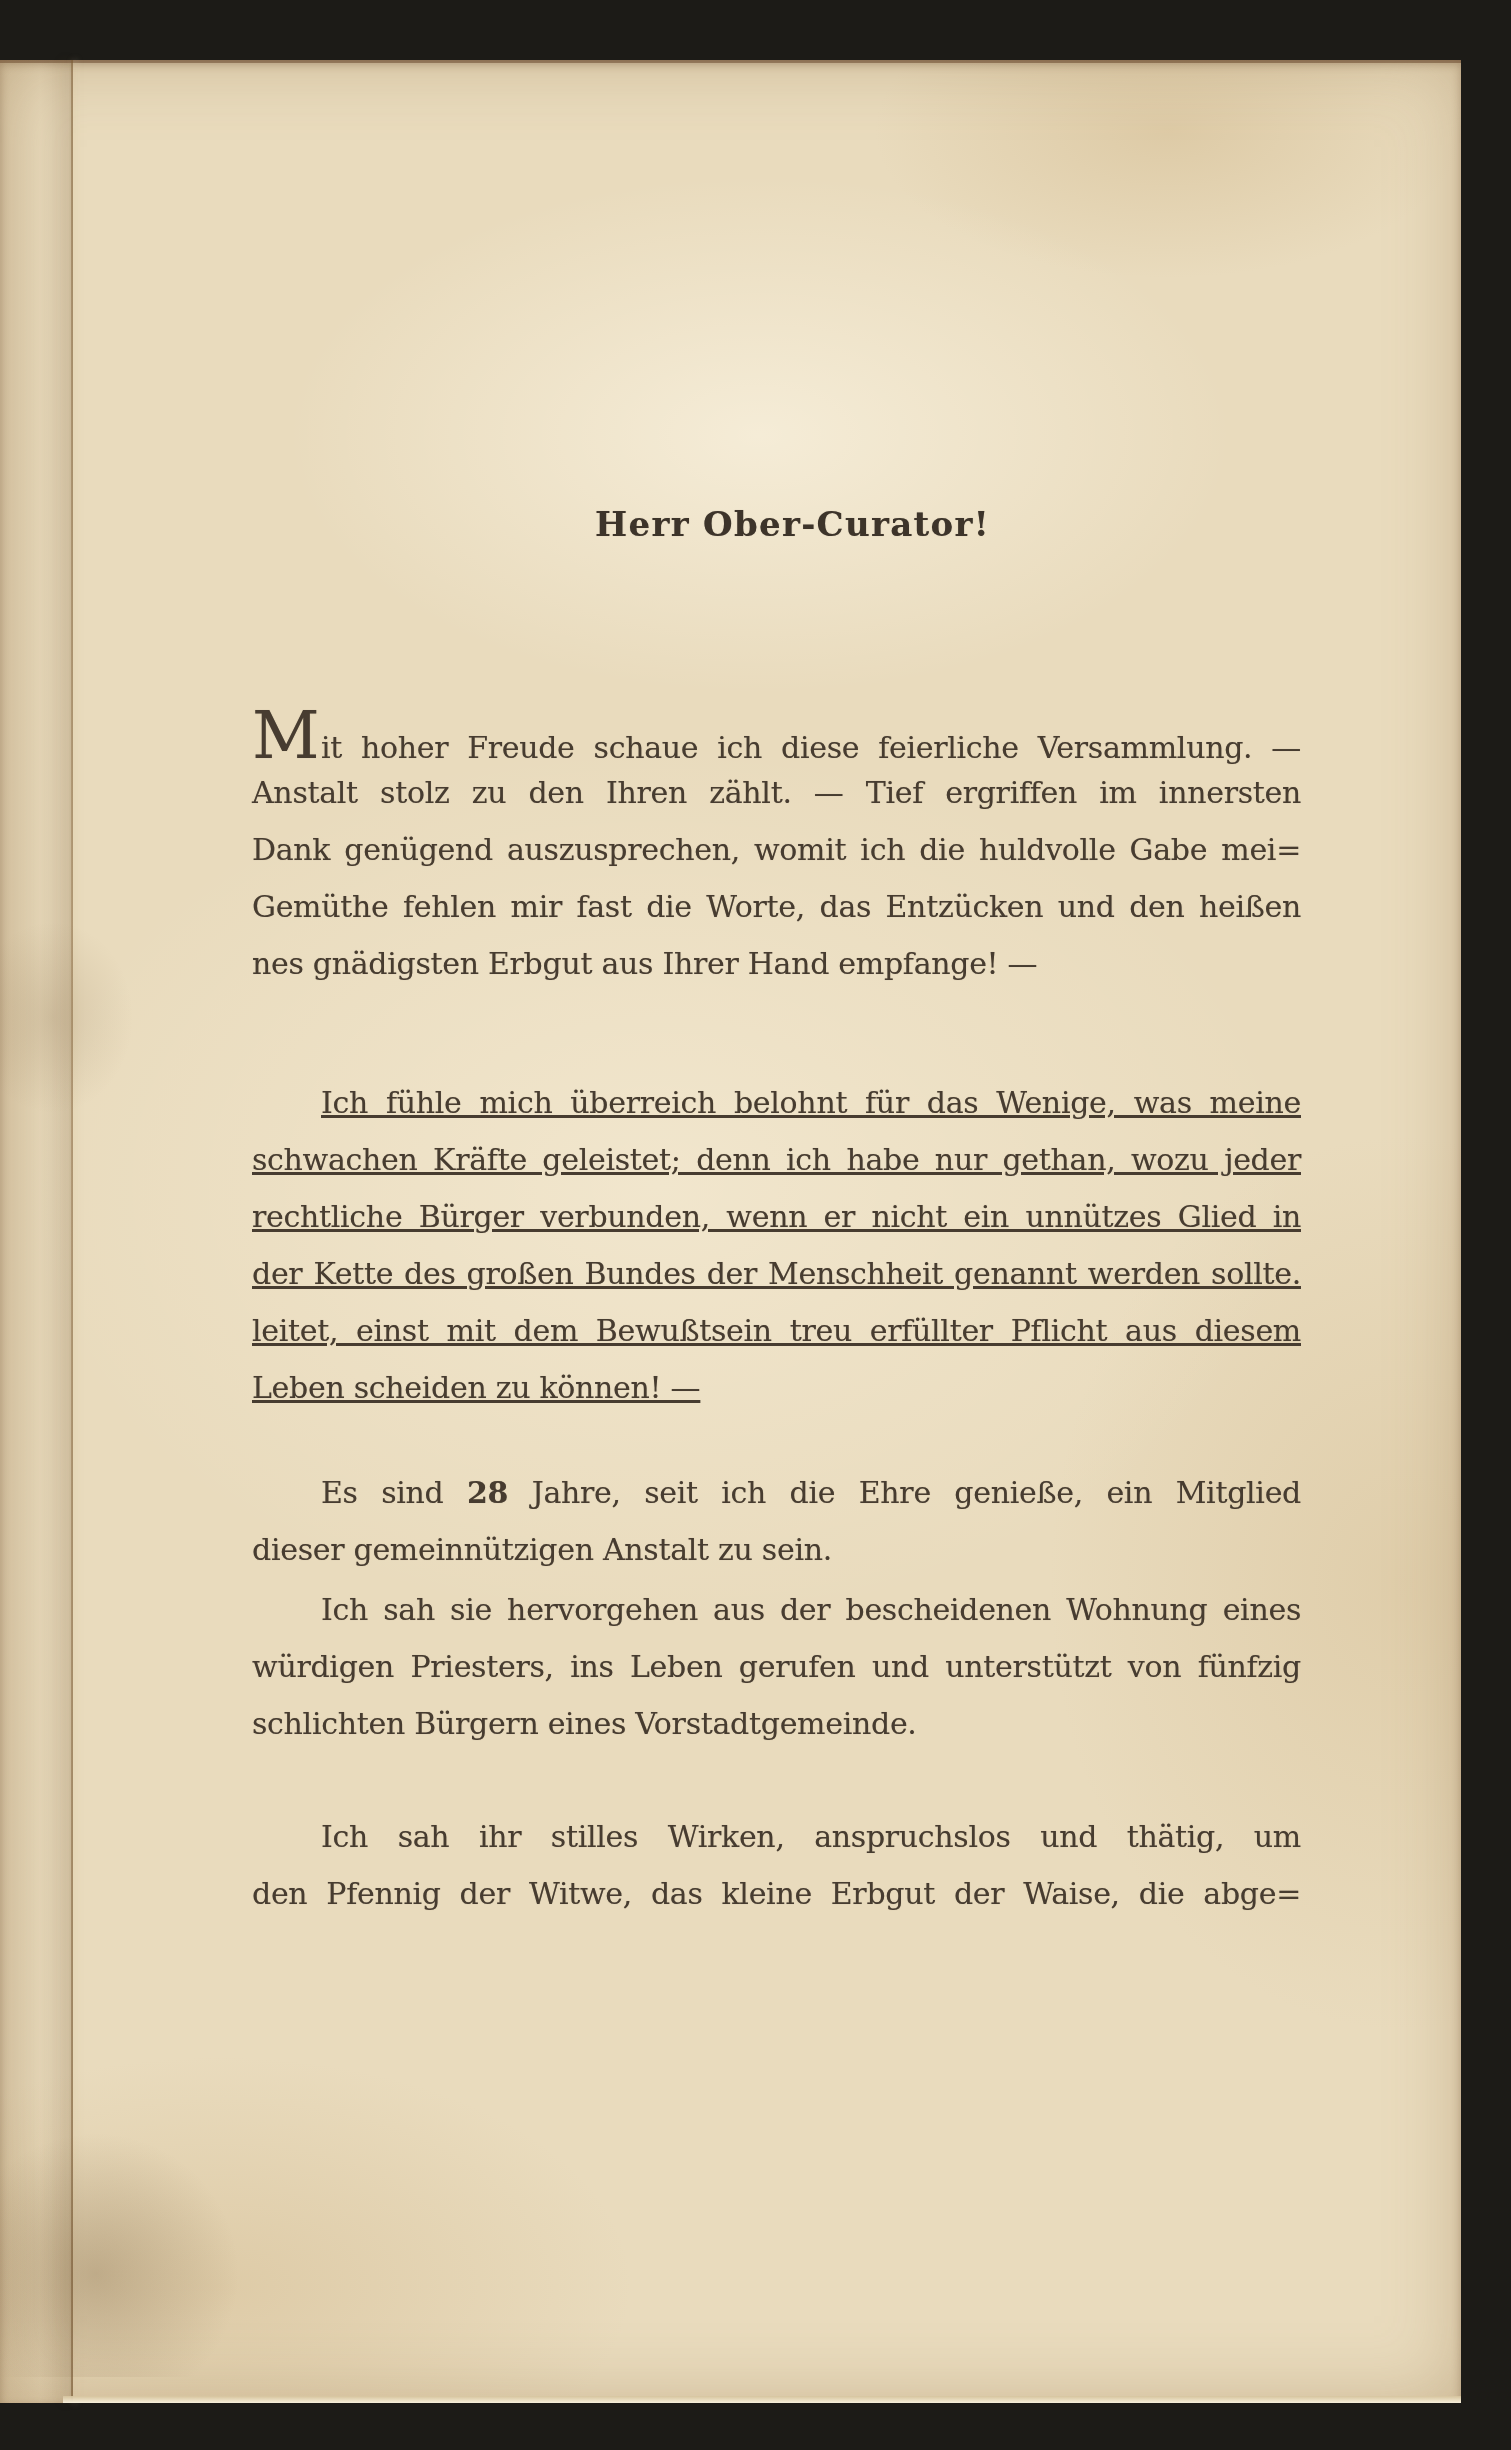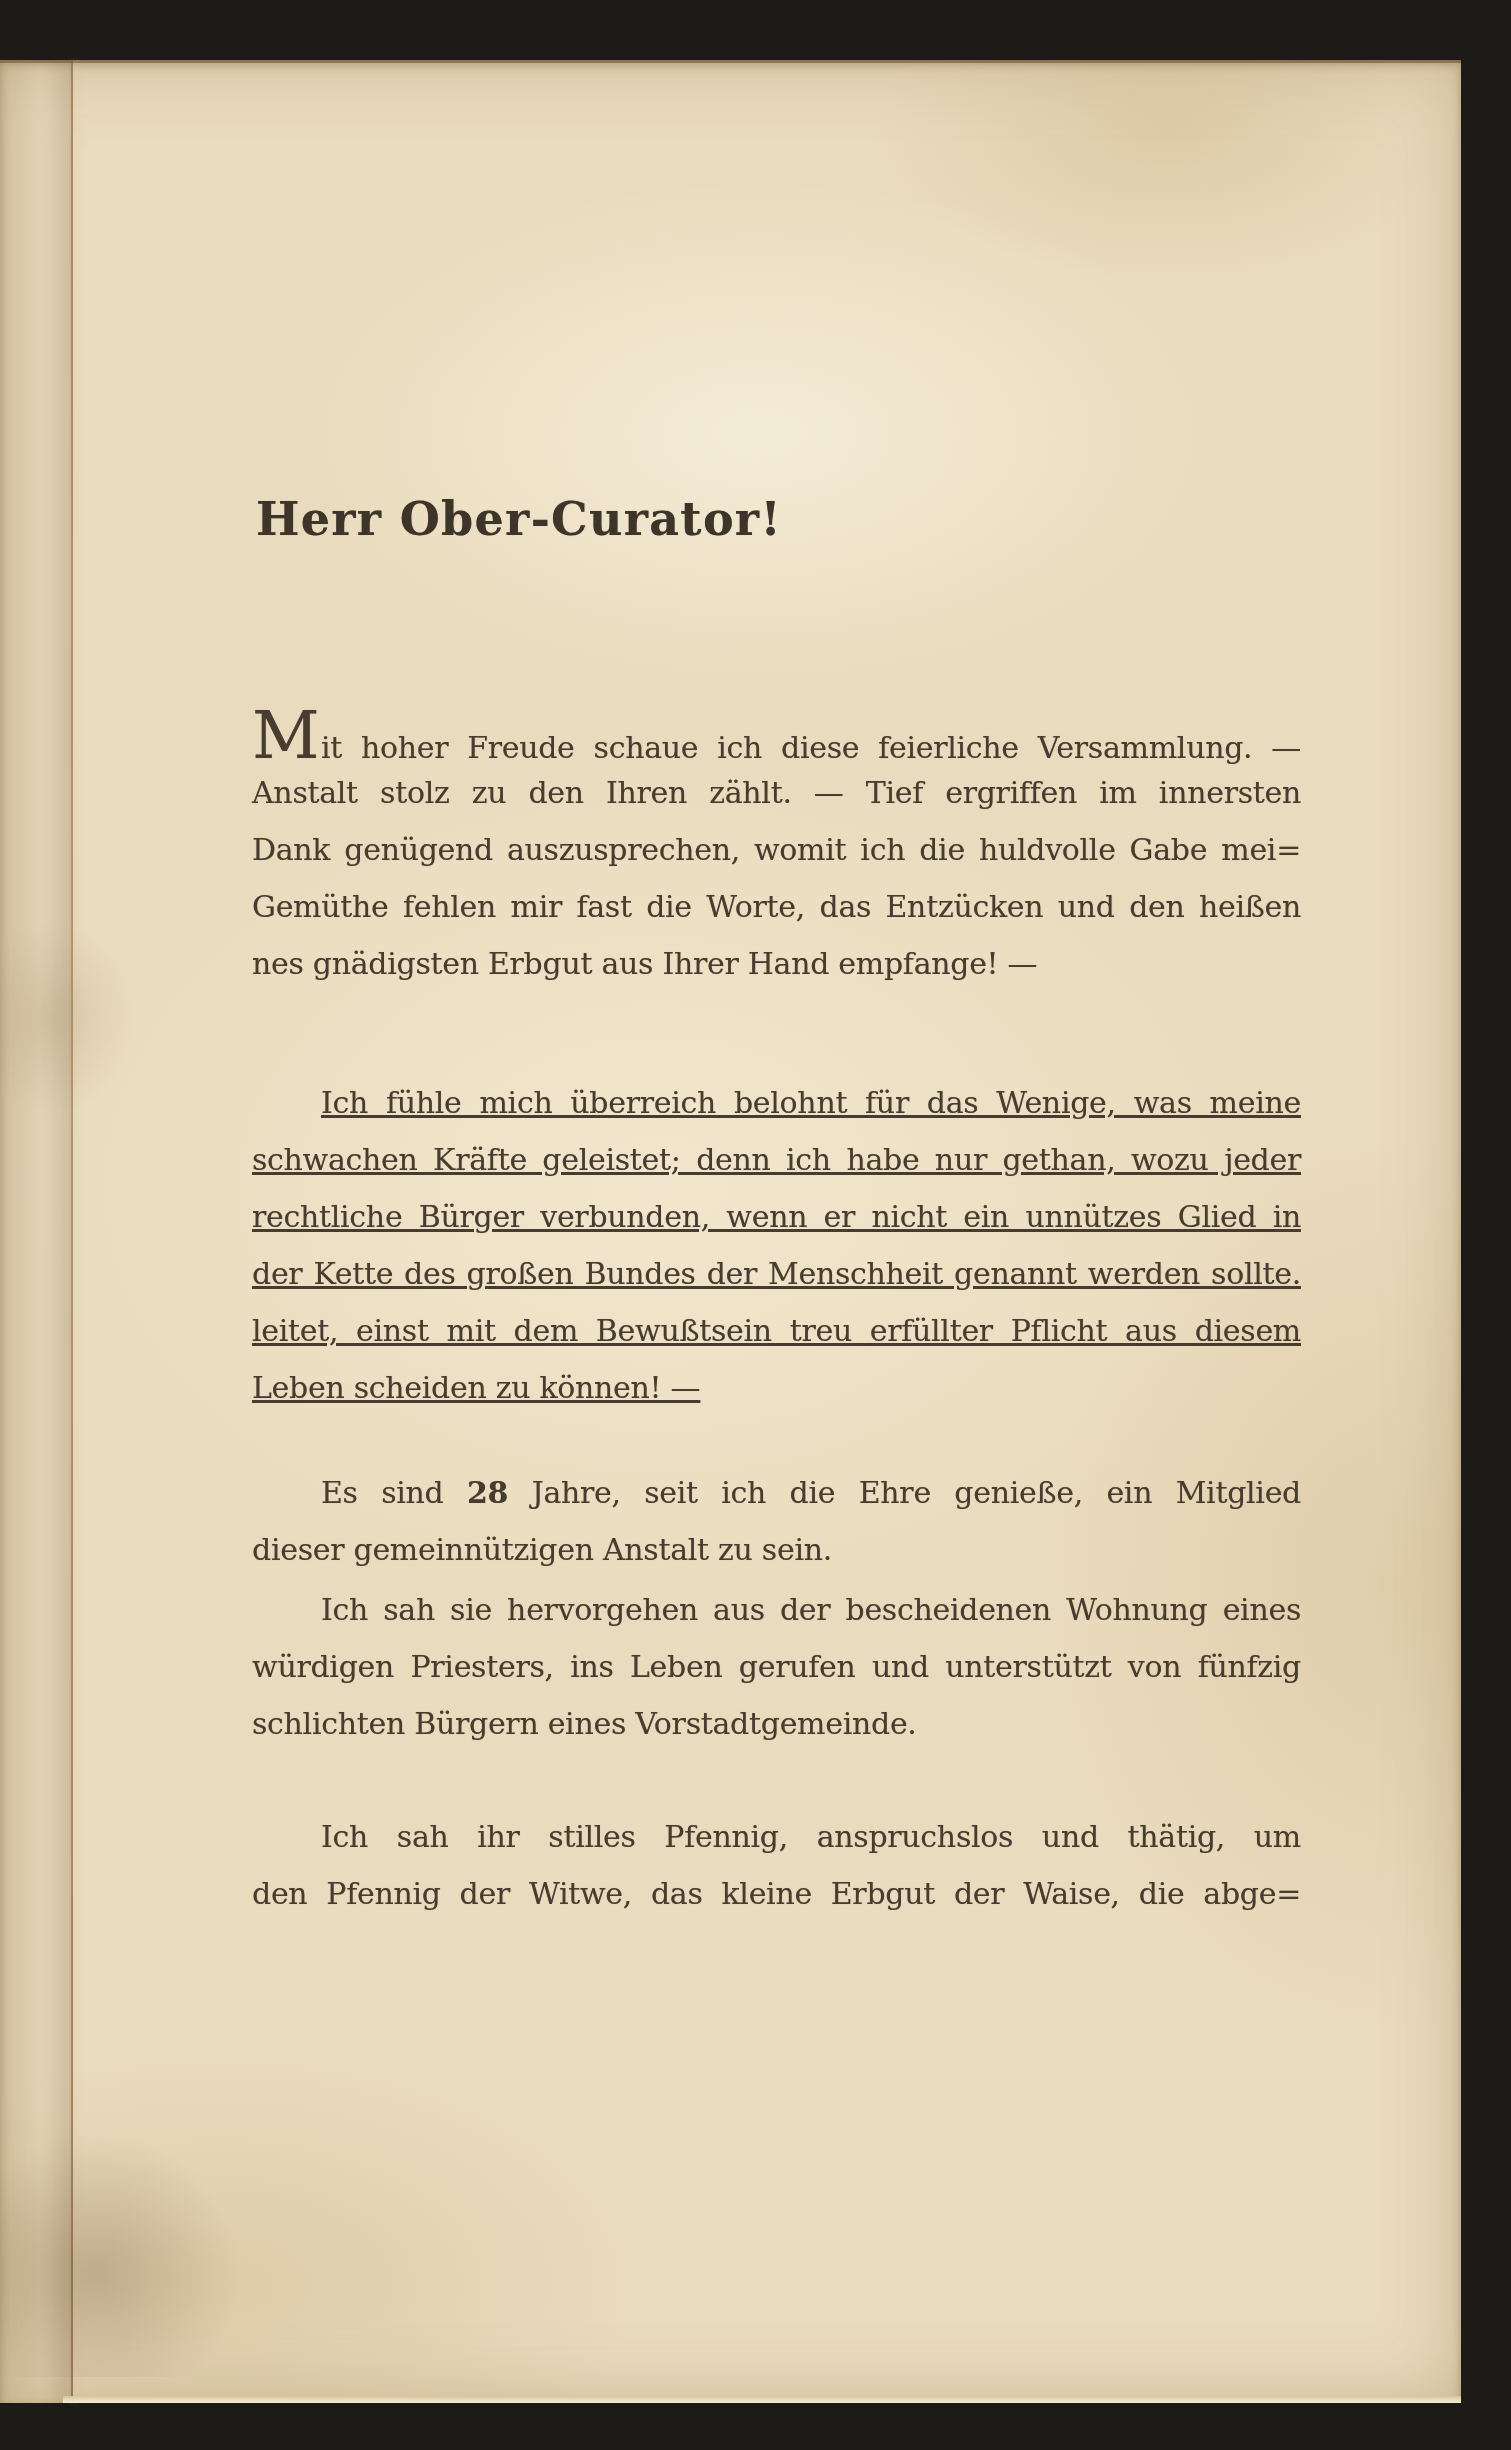--- a/index.html
+++ b/index.html
@@ -50,22 +50,23 @@
     position:absolute; left:0; top:820px; width:210px; height:275px;
     background:radial-gradient(ellipse 55% 50% at 25% 50%, rgba(120,92,56,0.16), transparent 70%);
   }
   
   .edge-bottom {
     position:absolute; left:63px; right:0; bottom:0; height:6.6px;
     background:linear-gradient(rgba(214,196,157,0.9), #f6efdb);
   }
   
   .heading {
-    position:absolute; left:252px; width:1049px; top:428px; margin:4px;
-    font-size:46px; font-weight:bold; letter-spacing:1.3px;
+    position:absolute; left:252px; width:1049px; top:428px; margin:16px;
+    text-align:center;
+    font-size:34px; font-weight:bold; letter-spacing:1.3px;
     color:#3d342a;
     text-shadow:0 0 0.7px rgba(61,52,42,0.45);
   }
   .textblock { position:absolute; left:0; top:0; width:100%; height:100%; }
   .para {
     position:absolute; left:252px; width:1049px;
     font-size:30px; letter-spacing:-0.3px;
     color:#473c30;
     text-shadow:0 0 0.7px rgba(71,60,48,0.40);
   }
@@ -115,19 +116,19 @@
         <div class="para p3 indent">
           <div class="line j">Es sind <strong>28</strong> Jahre, seit ich die Ehre genieße, ein Mitglied</div>
           <div class="line">dieser gemeinnützigen Anstalt zu sein.</div>
         </div>
         <div class="para p4 indent">
           <div class="line j">Ich sah sie hervorgehen aus der bescheidenen Wohnung eines</div>
           <div class="line j">würdigen Priesters, ins Leben gerufen und unterstützt von fünfzig</div>
           <div class="line">schlichten Bürgern eines Vorstadtgemeinde.</div>
         </div>
         <div class="para p5 indent">
-          <div class="line j">Ich sah ihr stilles Pfennig, anspruchslos und thätig, um</div>
+          <div class="line j">Ich sah ihr stilles Wirken, anspruchslos und thätig, um</div>
           <div class="line j">den Pfennig der Witwe, das kleine Erbgut der Waise, die abge=</div>
         </div>
       </div>
   </div>
 </div>
 
 
 </body></html>

